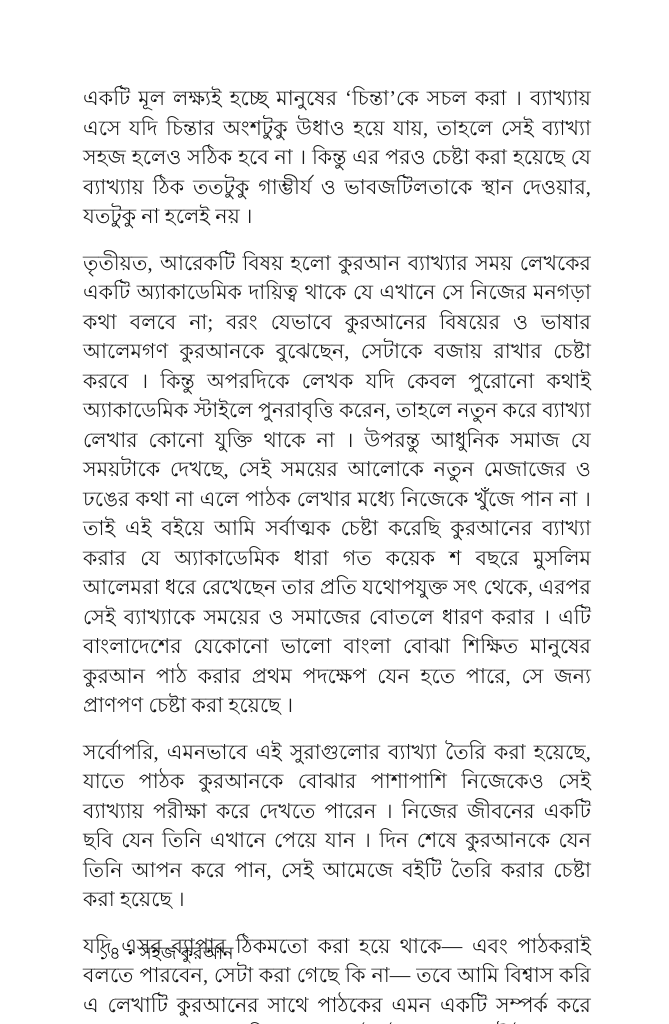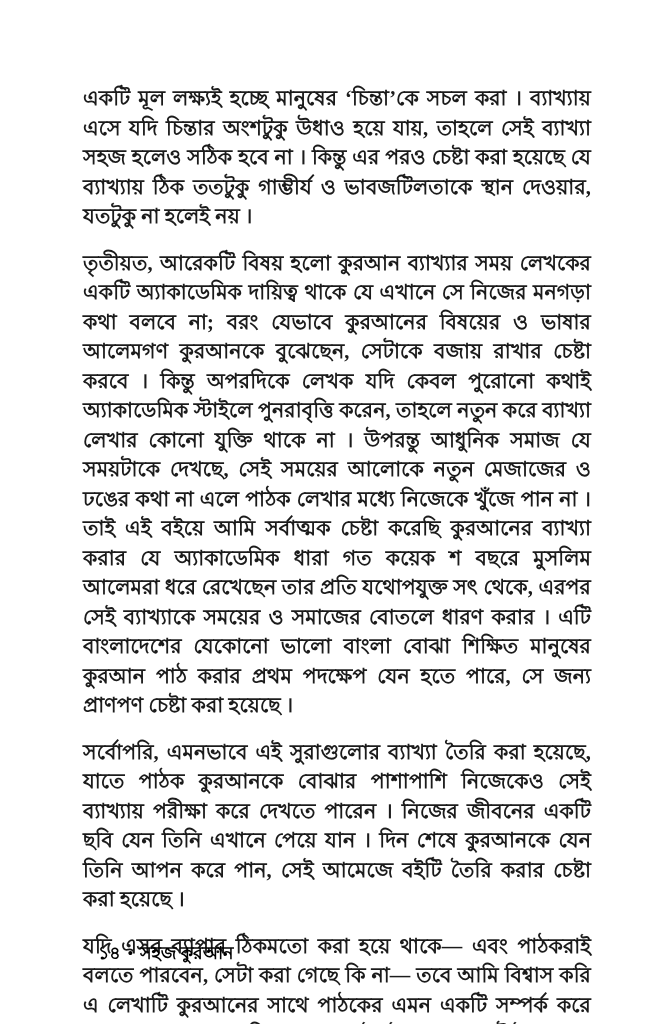--- a/index.html
+++ b/index.html
@@ -11,21 +11,20 @@
     width: 669px;
     height: 1024px;
     position: relative;
     overflow: hidden;
     font-family: "Liberation Serif", "DejaVu Serif", serif;
   }
   .page {
     position: absolute;
     inset: 0;
     background: #ffffff;
-    font-weight: bold;
   }
   .content {
     position: absolute;
     left: 83px;
     right: 78px;
     top: 84px;
     color: #1b1b1b;
     font-size: 20.5px;
     line-height: 29.5px;
     text-align: justify;

